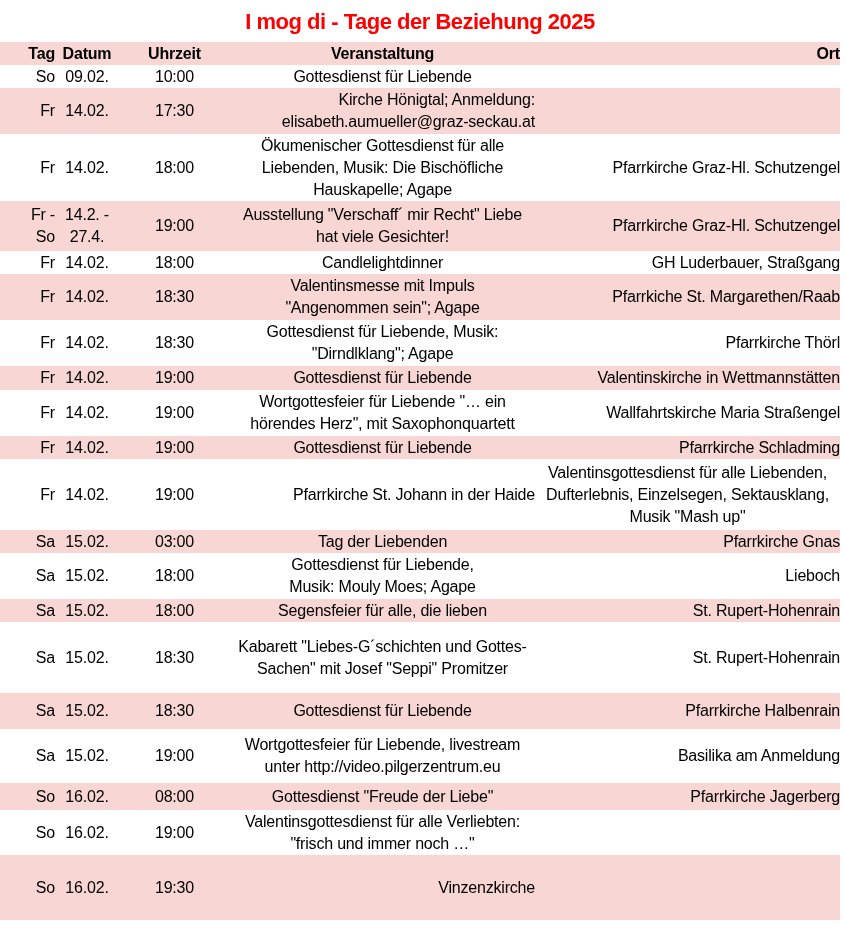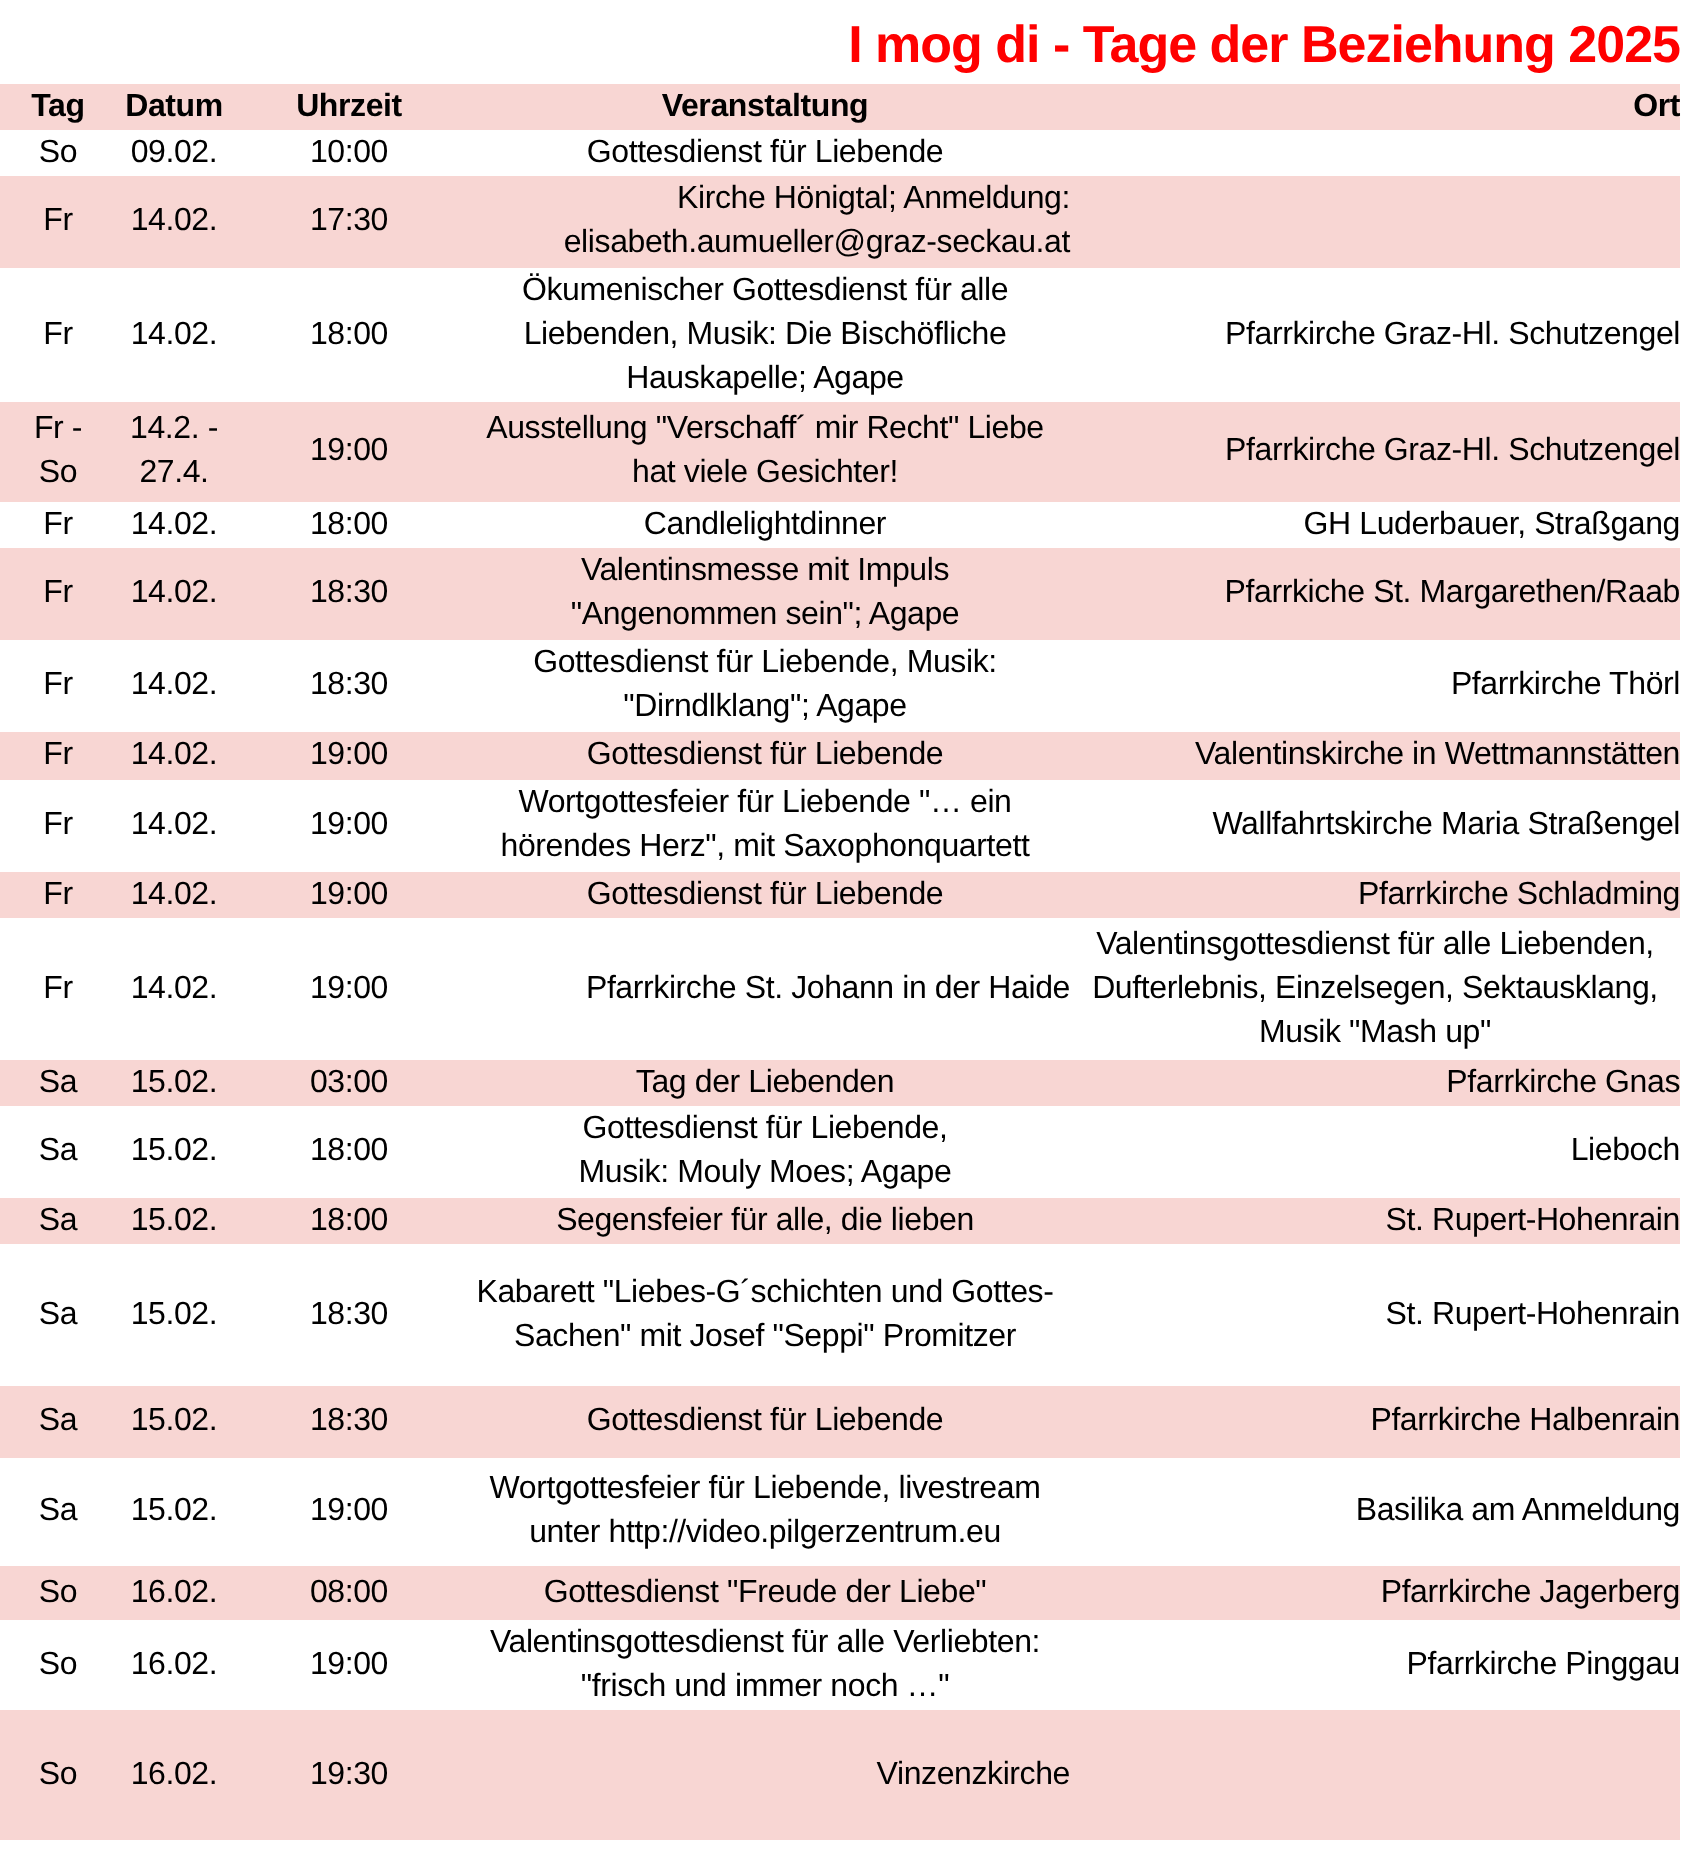--- a/index.html
+++ b/index.html
@@ -2,34 +2,34 @@
 <html style="--title-red: #ff0000; --row-pink: #f8d6d3; --text: #000000;"><head>
 <meta charset="utf-8">
 <style>
   html,body{margin:0;padding:0;}
   body{
     width:846px;height:929px;background:#ffffff;color:#000000;
     font-family:"Liberation Sans",sans-serif;overflow:hidden;
   }
   .page{width:846px;}
   .title{
-    width:840px;text-align:right;
+    width:840px;text-align:center;
     color:var(--title-red,#ff0000);
-    font-size:26px;font-weight:bold;letter-spacing:-0.5px;
+    font-size:22px;font-weight:bold;letter-spacing:-0.5px;
     padding-top:6px;height:36px;line-height:32px;
   }
   .etable{width:840px;}
   .trow{
     display:flex;align-items:center;
     font-size:16px;line-height:22px;letter-spacing:-0.2px;
   }
   .etable .trow:nth-child(odd){background:var(--row-pink,#f8d6d3);}
   .hrow{font-weight:bold;}
   .cell{box-sizing:border-box;white-space:pre-line;}
-  .c-tag{width:55px;padding-left:3px;text-align:center;}
+  .c-tag{width:55px;padding-left:3px;text-align:right;}
   .c-datum{width:64px;text-align:center;}
   .c-uhrzeit{width:111px;text-align:center;}
   .c-ver{width:305px;text-align:center;}
   .c-ort{width:305px;text-align:right;}
 </style>
 </head>
 <body>
 
 <div class="page">
 
@@ -200,21 +200,20 @@
       <div class="cell c-ver">Gottesdienst "Freude der Liebe"</div>
       <div class="cell c-ort">Pfarrkirche Jagerberg</div>
     </div>
 
     <div class="trow" style="min-height:45px">
       <div class="cell c-tag">So</div>
       <div class="cell c-datum">16.02.</div>
       <div class="cell c-uhrzeit">19:00</div>
       <div class="cell c-ver">Valentinsgottesdienst für alle Verliebten:
 "frisch und immer noch …"</div>
-      <div class="cell c-ort">Pfarrkirche Pinggau</div>
     </div>
 
     <div class="trow" style="min-height:65px">
       <div class="cell c-tag">So</div>
       <div class="cell c-datum">16.02.</div>
       <div class="cell c-uhrzeit">19:30</div>
       <div class="cell c-ort">Vinzenzkirche</div>
     </div>
 
   </div>

